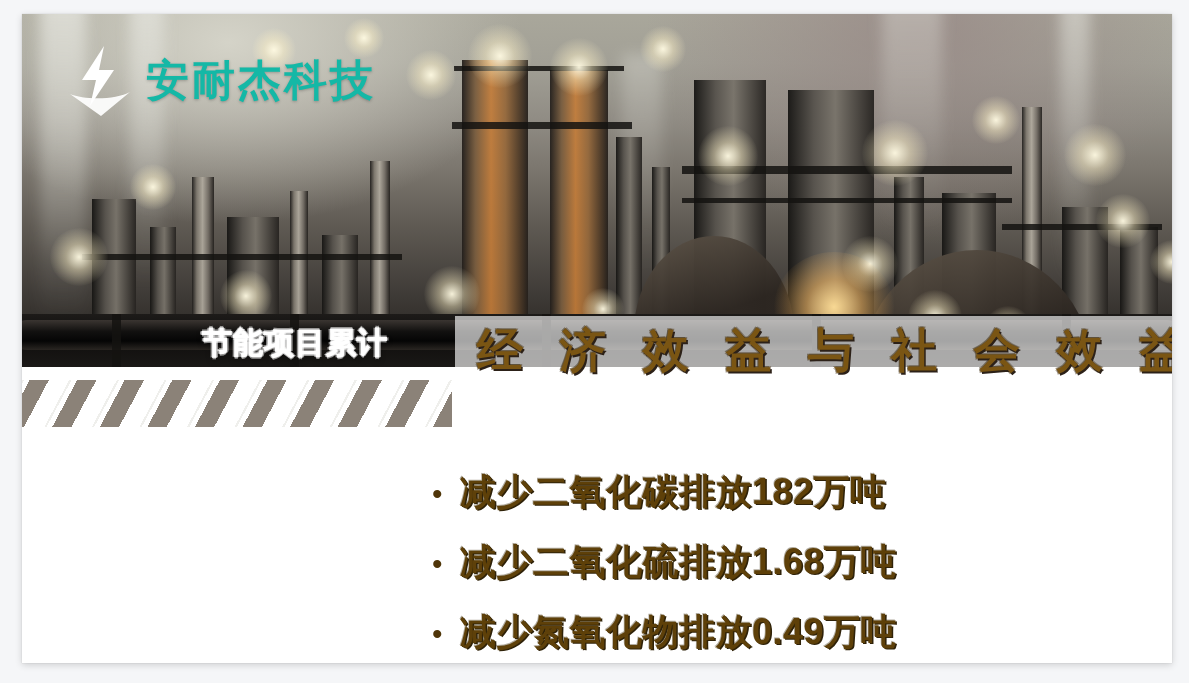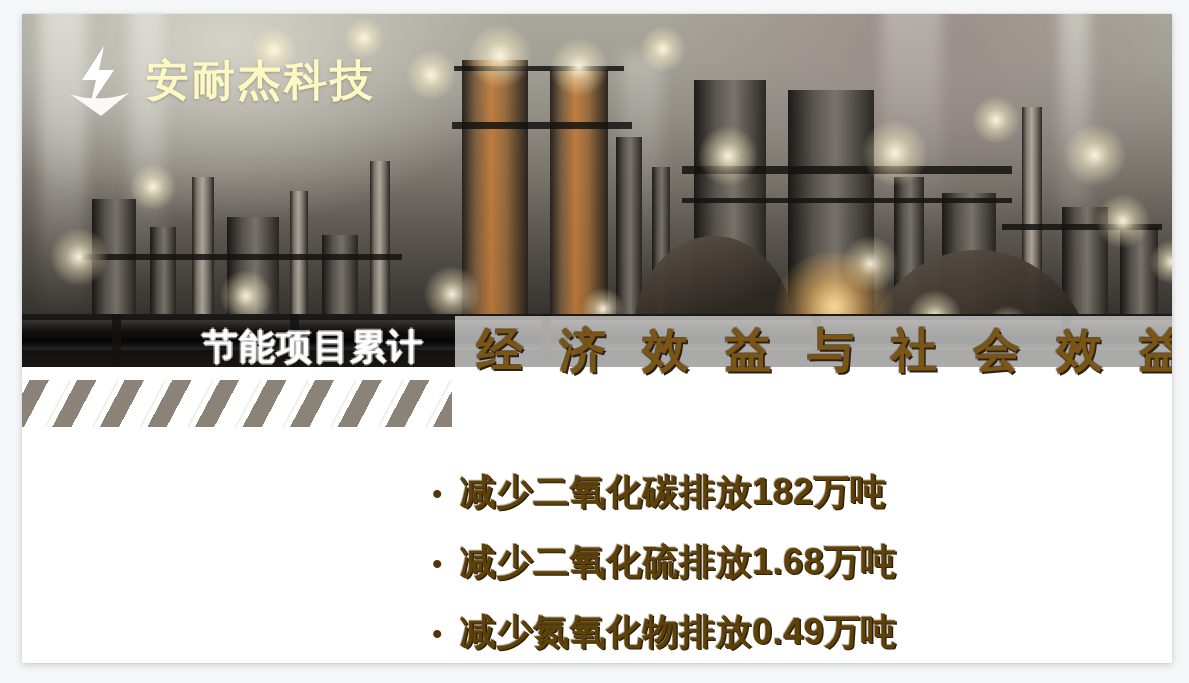--- a/index.html
+++ b/index.html
@@ -110,37 +110,37 @@
     position: absolute;
     left: 48px;
     top: 30px;
     display: flex;
     align-items: center;
     gap: 14px;
     z-index: 6;
   }
   #logo-mark { width: 62px; height: 72px; position: relative; }
   #logo-text {
-    color: #fef9c3;
+    color: #14b8a6;
     font-size: 43px;
     font-weight: bold;
     letter-spacing: 3px;
     line-height: 1;
     text-shadow: 0 1px 3px rgba(0,0,0,0.25);
     white-space: nowrap;
   }
 
   
   #kicker-heading {
     position: absolute;
     left: 180px;
     top: 309px;
     z-index: 8;
-    font-size: 36px;
-    font-weight: normal;
+    font-size: 30px;
+    font-weight: bold;
     color: #ffffff;
     letter-spacing: 1px;
     white-space: nowrap;
     -webkit-text-stroke: 1px rgba(255,255,255,0.9);
     text-shadow:
        2px 0 0 rgba(255,255,255,0.55),
       -2px 0 0 rgba(255,255,255,0.55),
        0 2px 0 rgba(255,255,255,0.55),
        0 -2px 0 rgba(255,255,255,0.55),
        0 3px 6px rgba(0,0,0,0.45);

